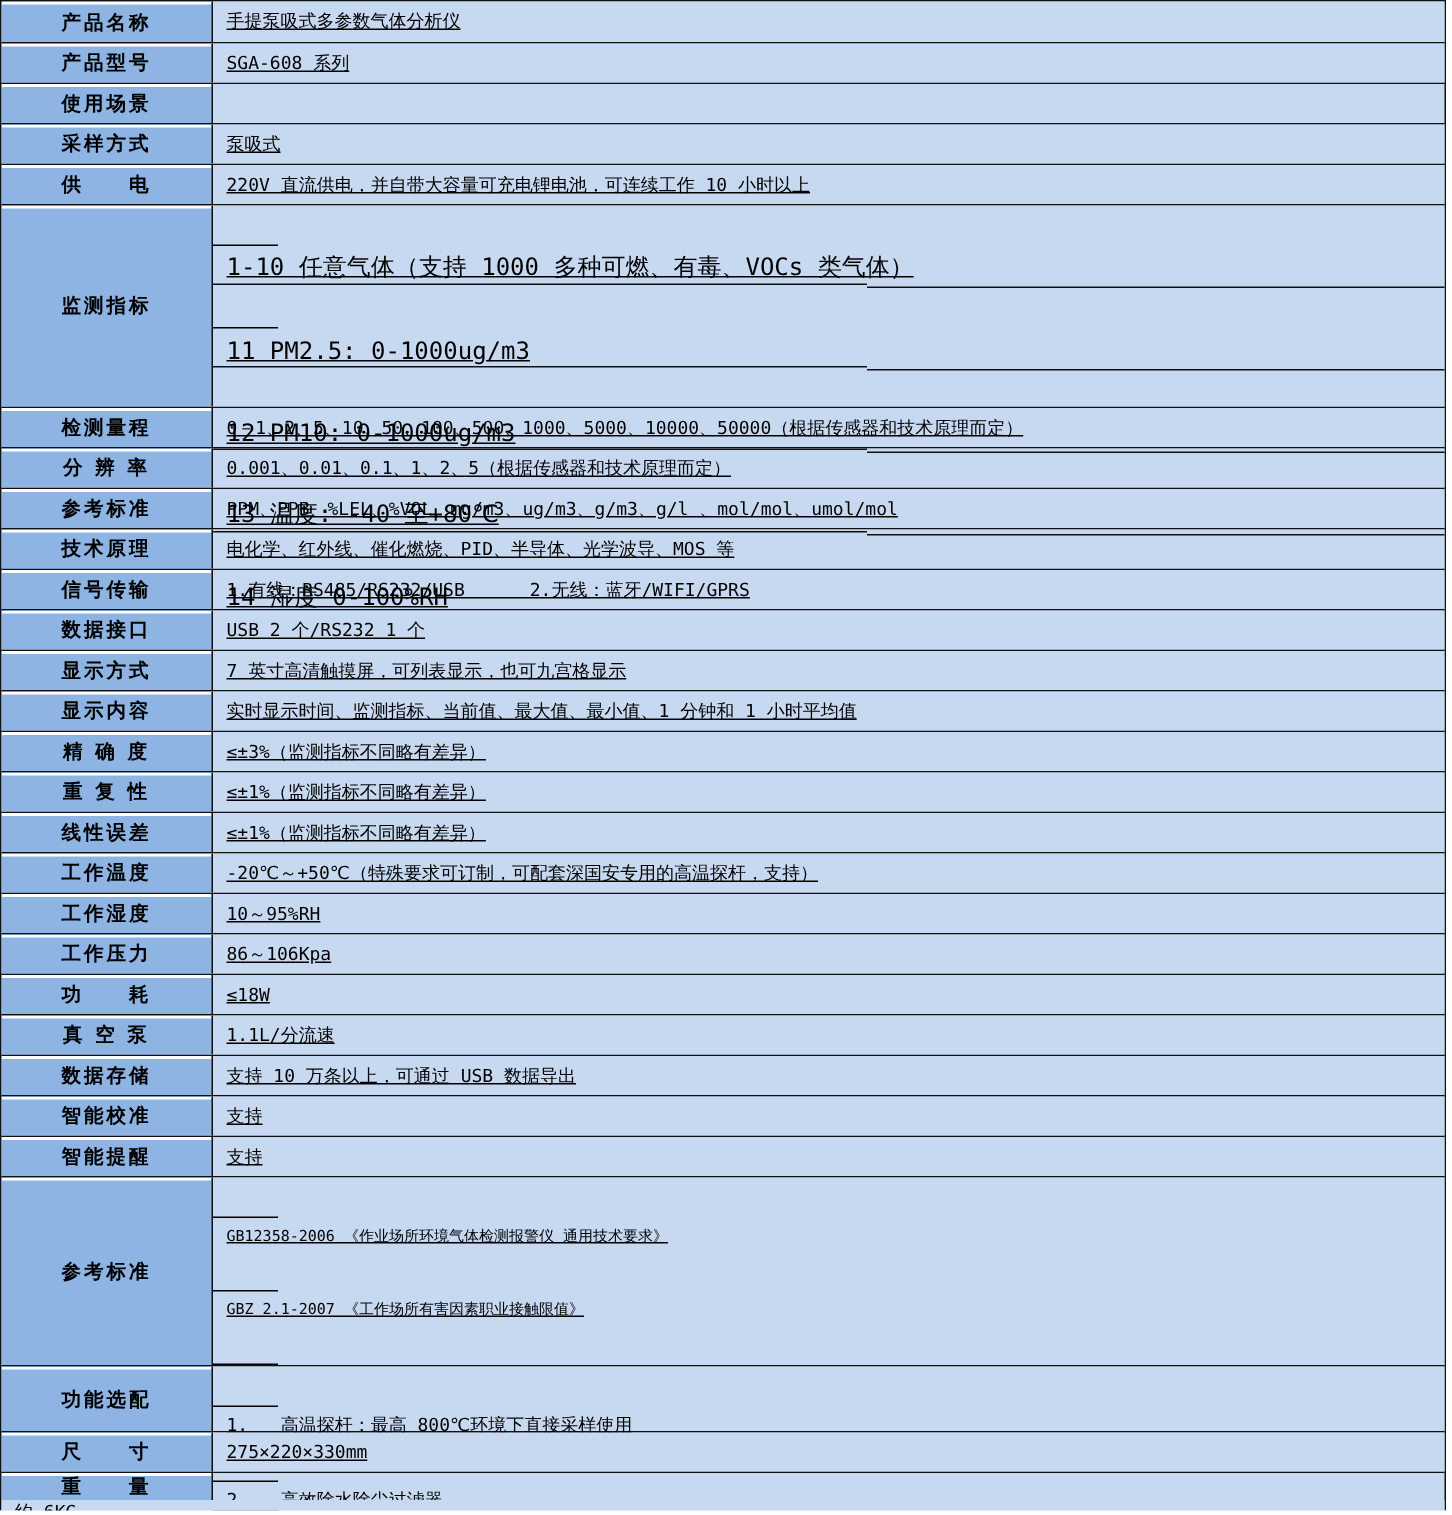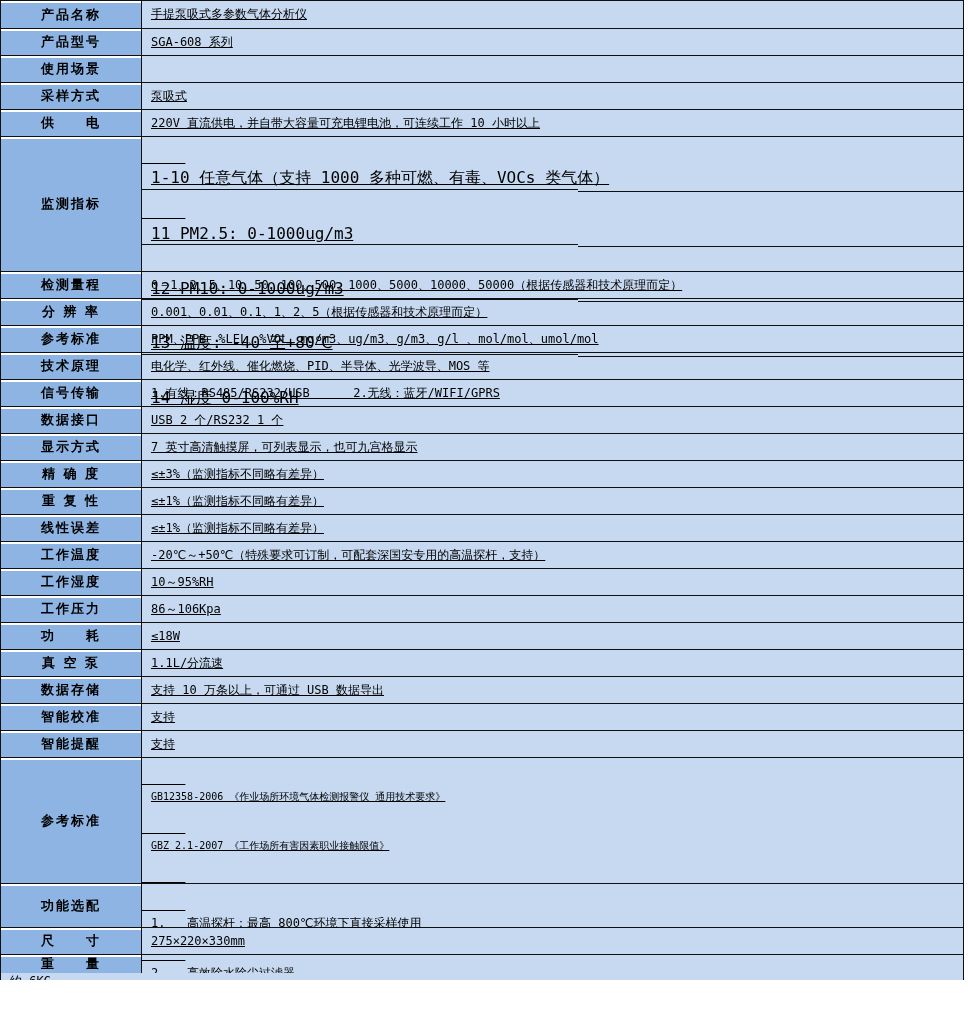--- a/index.html
+++ b/index.html
@@ -141,20 +141,24 @@
   <div class="row">
     <div class="label">数据接口</div>
     <div class="value">USB 2 个/RS232 1 个</div>
   </div>
 
   <div class="row">
     <div class="label">显示方式</div>
     <div class="value">7 英寸高清触摸屏，可列表显示，也可九宫格显示</div>
   </div>
 
+  <div class="row">
+    <div class="label">显示内容</div>
+    <div class="value">实时显示时间、监测指标、当前值、最大值、最小值、1 分钟和 1 小时平均值</div>
+  </div>
 
   <div class="row">
     <div class="label">精 确 度</div>
     <div class="value">≤±3%（监测指标不同略有差异）</div>
   </div>
 
   <div class="row">
     <div class="label">重 复 性</div>
     <div class="value">≤±1%（监测指标不同略有差异）</div>
   </div>

